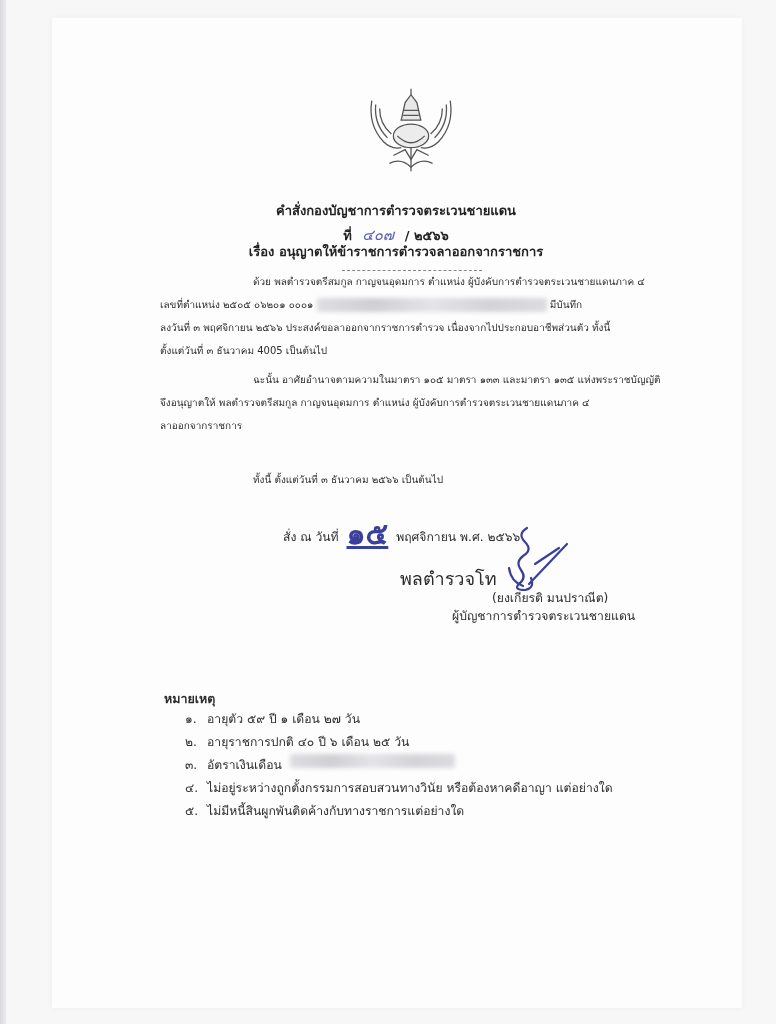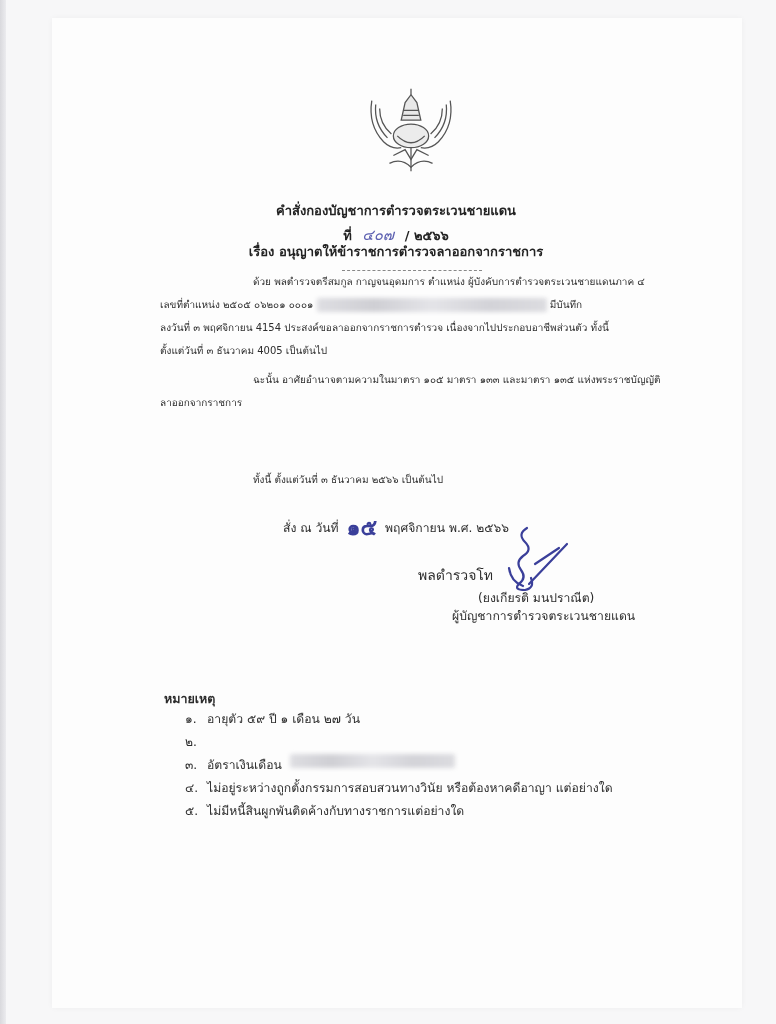--- a/index.html
+++ b/index.html
@@ -30,24 +30,24 @@
   .para .indent { display:inline-block; width:93px; }
   .p1 { top:270px; }
   .p2 { top:368px; }
   .p3 { top:468px; left:253px; }
   .blur {
     display:inline-block; height:14px; vertical-align:middle;
     background:linear-gradient(90deg,#dedee2,#cfcfd4,#e4e4e8,#d3d3d8,#dcdce0);
     filter:blur(2px); border-radius:2px;
   }
   .order-date { position:absolute; left:283px; top:510px; font-size:12.2px; }
-  .order-date .day { font-family:"DejaVu Serif", serif; color:#3a3f9a; font-size:22px; font-weight:bold; margin:0 4px; vertical-align:-3px; }
+  .order-date .day { font-family:"DejaVu Serif", serif; color:#3a3f9a; font-size:30px; font-weight:bold; margin:0 4px; vertical-align:-3px;text-decoration:underline; }
   .signature { position:absolute; left:505px; top:520px; width:70px; height:80px; }
-  .rank { position:absolute; left:418px; top:564px; font-size:14px; }
-  .signer-name { position:absolute; left:478px; top:588px; font-size:12.2px; }
+  .rank { position:absolute; left:400px; top:564px; font-size:18px; }
+  .signer-name { position:absolute; left:492px; top:588px; font-size:12.2px; }
   .signer-title { position:absolute; left:452px; top:606px; font-size:12.2px; }
   .notes-heading { position:absolute; left:164px; top:689px; font-size:12.5px; font-weight:bold; }
   .notes-list { position:absolute; left:185px; top:708px; margin:0; padding:0; list-style:none; font-size:12.2px; line-height:23px; }
   .notes-list li { display:flex; }
   .notes-list .num { width:22px; }
 </style>
 </head>
 <body>
 
 <div class="frame-edge"></div>
@@ -84,26 +84,27 @@
 </div>
 <div class="divider"></div>
 
 <div class="para p1">
   <div><span class="indent"></span><span>ด้วย พลตำรวจตรีสมกูล  กาญจนอุดมการ ตำแหน่ง ผู้บังคับการตำรวจตระเวนชายแดนภาค ๔</span></div>
   <div>
     <span>เลขที่ตำแหน่ง ๒๕๐๕ ๐๖๒๐๑ ๐๐๐๑</span>
     <span class="blur" style="width:230px"></span>
     <span>มีบันทึก</span>
   </div>
-  <div>ลงวันที่ ๓ พฤศจิกายน 4154 ประสงค์ขอลาออกจากราชการตำรวจ เนื่องจากไปประกอบอาชีพส่วนตัว ทั้งนี้</div>
+  <div>ลงวันที่ ๓ พฤศจิกายน ๒๕๖๖ ประสงค์ขอลาออกจากราชการตำรวจ เนื่องจากไปประกอบอาชีพส่วนตัว ทั้งนี้</div>
   <div>ตั้งแต่วันที่ ๓ ธันวาคม 4005 เป็นต้นไป</div>
 </div>
 
 <div class="para p2">
   <div><span class="indent"></span><span>ฉะนั้น อาศัยอำนาจตามความในมาตรา ๑๐๕ มาตรา ๑๓๓ และมาตรา ๑๓๕ แห่งพระราชบัญญัติ</span></div>
+  <div>จึงอนุญาตให้ พลตำรวจตรีสมกูล  กาญจนอุดมการ ตำแหน่ง ผู้บังคับการตำรวจตระเวนชายแดนภาค ๔</div>
   <div>ลาออกจากราชการ</div>
 </div>
 
 <div class="para p3">ทั้งนี้ ตั้งแต่วันที่  ๓  ธันวาคม  ๒๕๖๖  เป็นต้นไป</div>
 
 <div class="order-date">
   <span>สั่ง ณ วันที่</span>
   <span class="day">๑๕</span>
   <span>พฤศจิกายน  พ.ศ. ๒๕๖๖</span>
 </div>
@@ -122,20 +123,21 @@
 <div class="signer-title">ผู้บัญชาการตำรวจตระเวนชายแดน</div>
 
 <div class="notes-heading">หมายเหตุ</div>
 <ul class="notes-list">
   <li>
       <span class="num">๑.</span>
       <span>อายุตัว ๕๙ ปี ๑ เดือน ๒๗ วัน</span>
     </li>
   <li>
       <span class="num">๒.</span>
+      <span>อายุราชการปกติ ๔๐ ปี ๖ เดือน ๒๕ วัน</span>
     </li>
   <li>
       <span class="num">๓.</span>
       <span>อัตราเงินเดือน</span>
       <span class="blur" style="width:165px;margin-left:8px"></span>
     </li>
   <li>
       <span class="num">๔.</span>
       <span>ไม่อยู่ระหว่างถูกตั้งกรรมการสอบสวนทางวินัย หรือต้องหาคดีอาญา แต่อย่างใด</span>
     </li>

